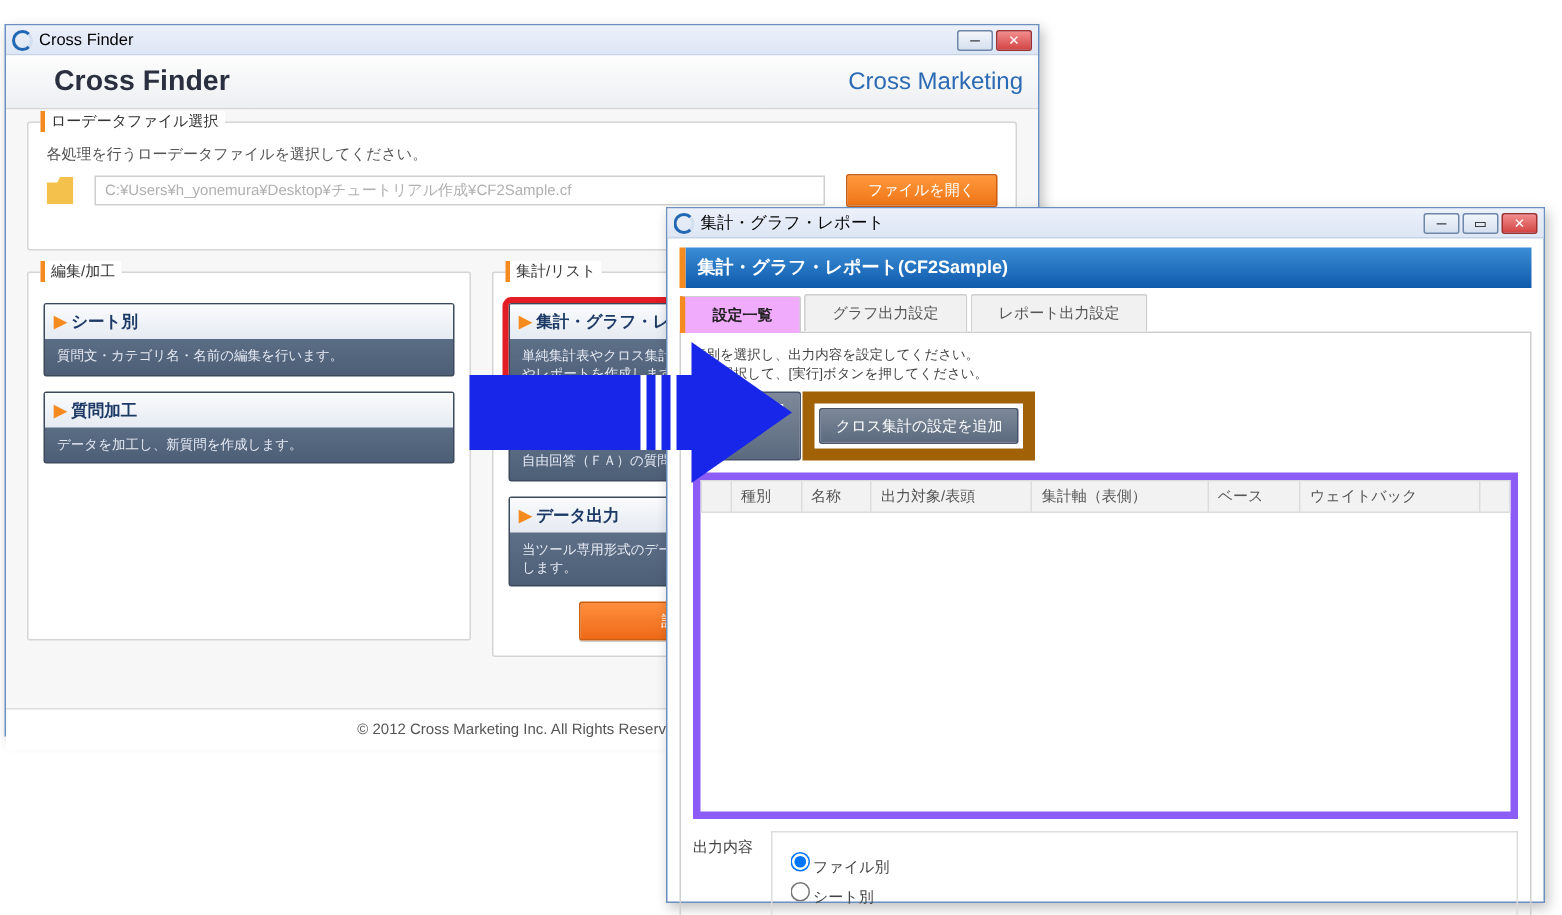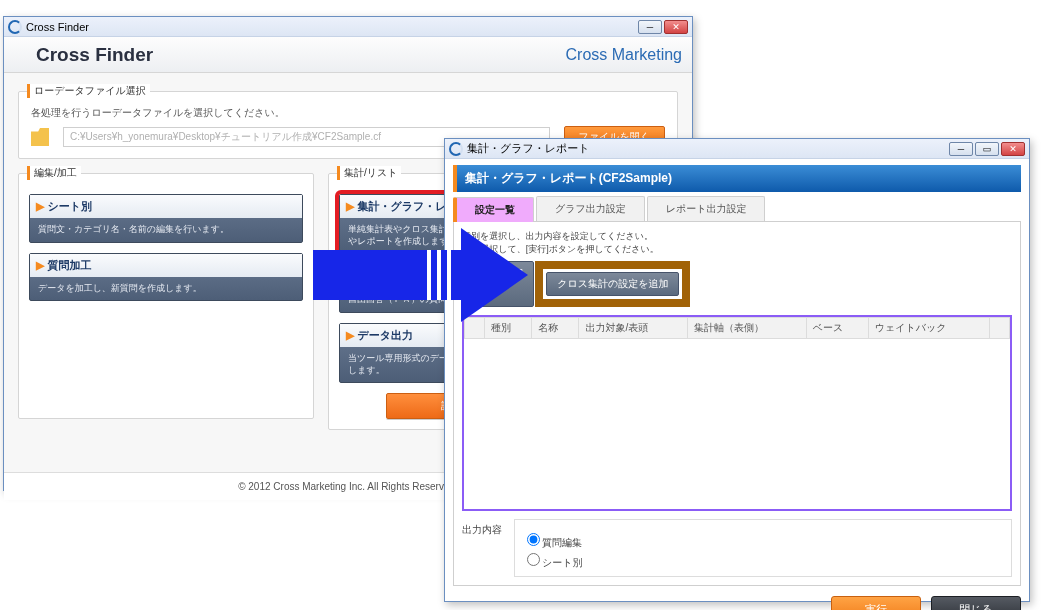--- a/index.html
+++ b/index.html
@@ -72,21 +72,21 @@
   .panel {
     border: 1px solid #d5d5d5; background:#fff; border-radius:2px;
     position: relative;
   }
   .panel-label {
     position:absolute; top:-8px; left:8px;
     background:#fff; padding:0 4px; font-size:10px; color:#333;
     border-left:3px solid #f58a1f;
   }
 
-  .filepanel { height:68px; margin-top:10px; padding:14px 12px 8px;}
+  .filepanel { height:86px; padding:14px 12px 8px;}
   .filepanel .hint { font-size:10px; color:#555; margin-bottom:6px;}
   .filepath-row { display:flex; align-items:center; gap:14px;}
   .file-icon { width:18px; height:18px; background:#f4c24c; clip-path: polygon(0 20%,40% 20%,50% 0,100% 0,100% 100%,0 100%);}
   .filepath { flex:1; border:1px solid #cfcfcf; background:#fff; height:20px; padding:2px 6px; font-size:10px; color:#b0b0b0;}
   .btn-orange {
     background: linear-gradient(#ff9a3d,#ef7417);
     color:#fff; border:1px solid #cc5f12; border-radius:2px;
     padding:3px 14px; font-size:10px;
     box-shadow:0 1px 0 rgba(0,0,0,0.2);
   }
@@ -166,21 +166,21 @@
   .btn-gray {
     background: linear-gradient(#7d899a,#5b6a7e);
     color:#fff; border:1px solid #46536a;
     padding:4px 10px; font-size:10px; border-radius:2px;
     margin-right:4px;
   }
   .btn-row { margin-top:6px; display:flex; }
 
   .highlight-red2 { border:8px solid #a16207; padding:3px; margin-left:-3px; display:inline-flex;}
 
-  .gridwrap { border:2px solid #8b5cf6; margin-top:8px; height:196px; overflow:auto;}
+  .gridwrap { border:5px solid #8b5cf6; margin-top:8px; height:231px; overflow:auto;}
   table.grid { width:100%; border-collapse:collapse; font-size:10px; color:#555;}
   table.grid th { background:#f2f2f2; border:1px solid #dcdcdc; padding:3px 6px; font-weight:normal; text-align:left;}
   table.grid td { border:1px solid #eee; height:18px;}
 
   .outopts { margin-top:8px; font-size:10px; color:#444; display:flex; align-items:flex-start; gap:12px;}
   .outopts .lbl { padding-top:4px;}
   .outopts .opts { border:1px solid #ddd; padding:6px 10px; flex:1;}
   .chk, .rdo { margin-left:2px; margin-right:2px;}
 
   .bottom-btns { display:flex; justify-content:flex-end; gap:10px; margin-top:10px;}
@@ -366,21 +366,21 @@
                 <td colspan="8" style="height:160px;border:none"></td>
               </tr>
           </tbody>
         </table>
       </div>
 
       <div class="outopts">
         <div class="lbl">出力内容</div>
         <div class="opts">
           <div style="margin-top:4px;">
-            <label><input type="radio" class="rdo" name="om" checked="" style=""><span>質問編集</span></label><br>
+            <label><input type="radio" class="rdo" name="om" checked="" style=""><span>ファイル別</span></label><br>
             <label><input type="radio" class="rdo" name="om" style=""><span>シート別</span></label>
           </div>
         </div>
       </div>
 
     </div>
 
     <div class="bottom-btns">
       <div class="btn-action-orange">実行</div>
       <div class="btn-action-dark">閉じる</div>

